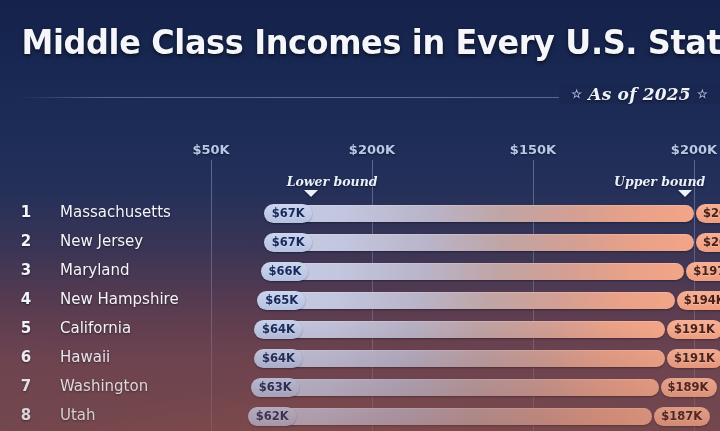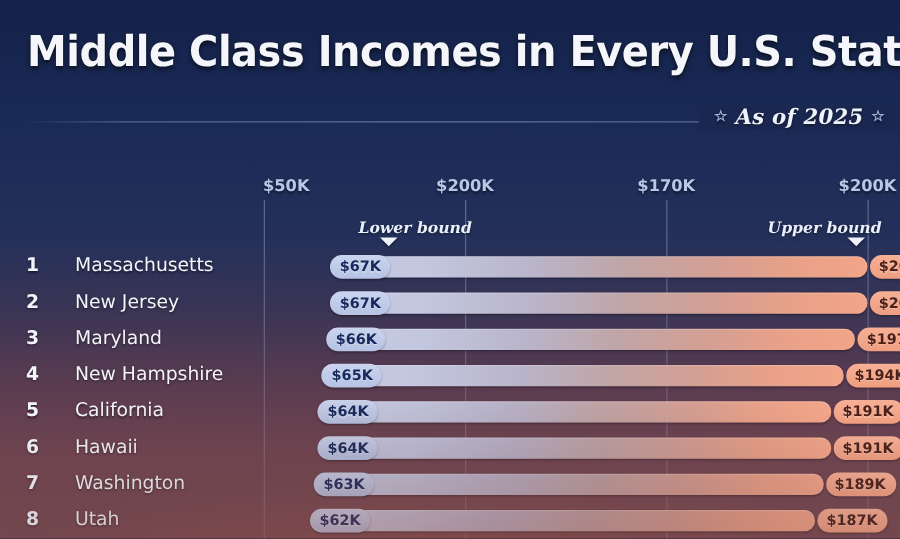--- a/index.html
+++ b/index.html
@@ -142,23 +142,23 @@
     <div class="subwrap">
       <span class="sub">
         <span class="star">☆</span>
         <span>As of 2025</span>
         <span class="star">☆</span>
       </span>
     </div>
   </div>
 
   <div id="axis">
-      <div class="axis-lbl" style="left: 211px; margin-left: 18px;">$50K</div>
+      <div class="axis-lbl" style="left: 211px;">$50K</div>
       <div class="axis-lbl" style="left: 372px;">$200K</div>
-      <div class="axis-lbl" style="left: 533px;">$170K</div>
+      <div class="axis-lbl" style="left: 533px;">$150K</div>
       <div class="axis-lbl" style="left: 694px;">$200K</div>
     </div>
   <div id="gridlines">
       <div class="grid" style="left: 211px;"></div>
       <div class="grid" style="left: 372px;"></div>
       <div class="grid" style="left: 533px;"></div>
       <div class="grid" style="left: 694px;"></div>
     </div>
 
   <div class="bound" id="lo-bound" style="left: 286.74px;">Lower bound</div>

